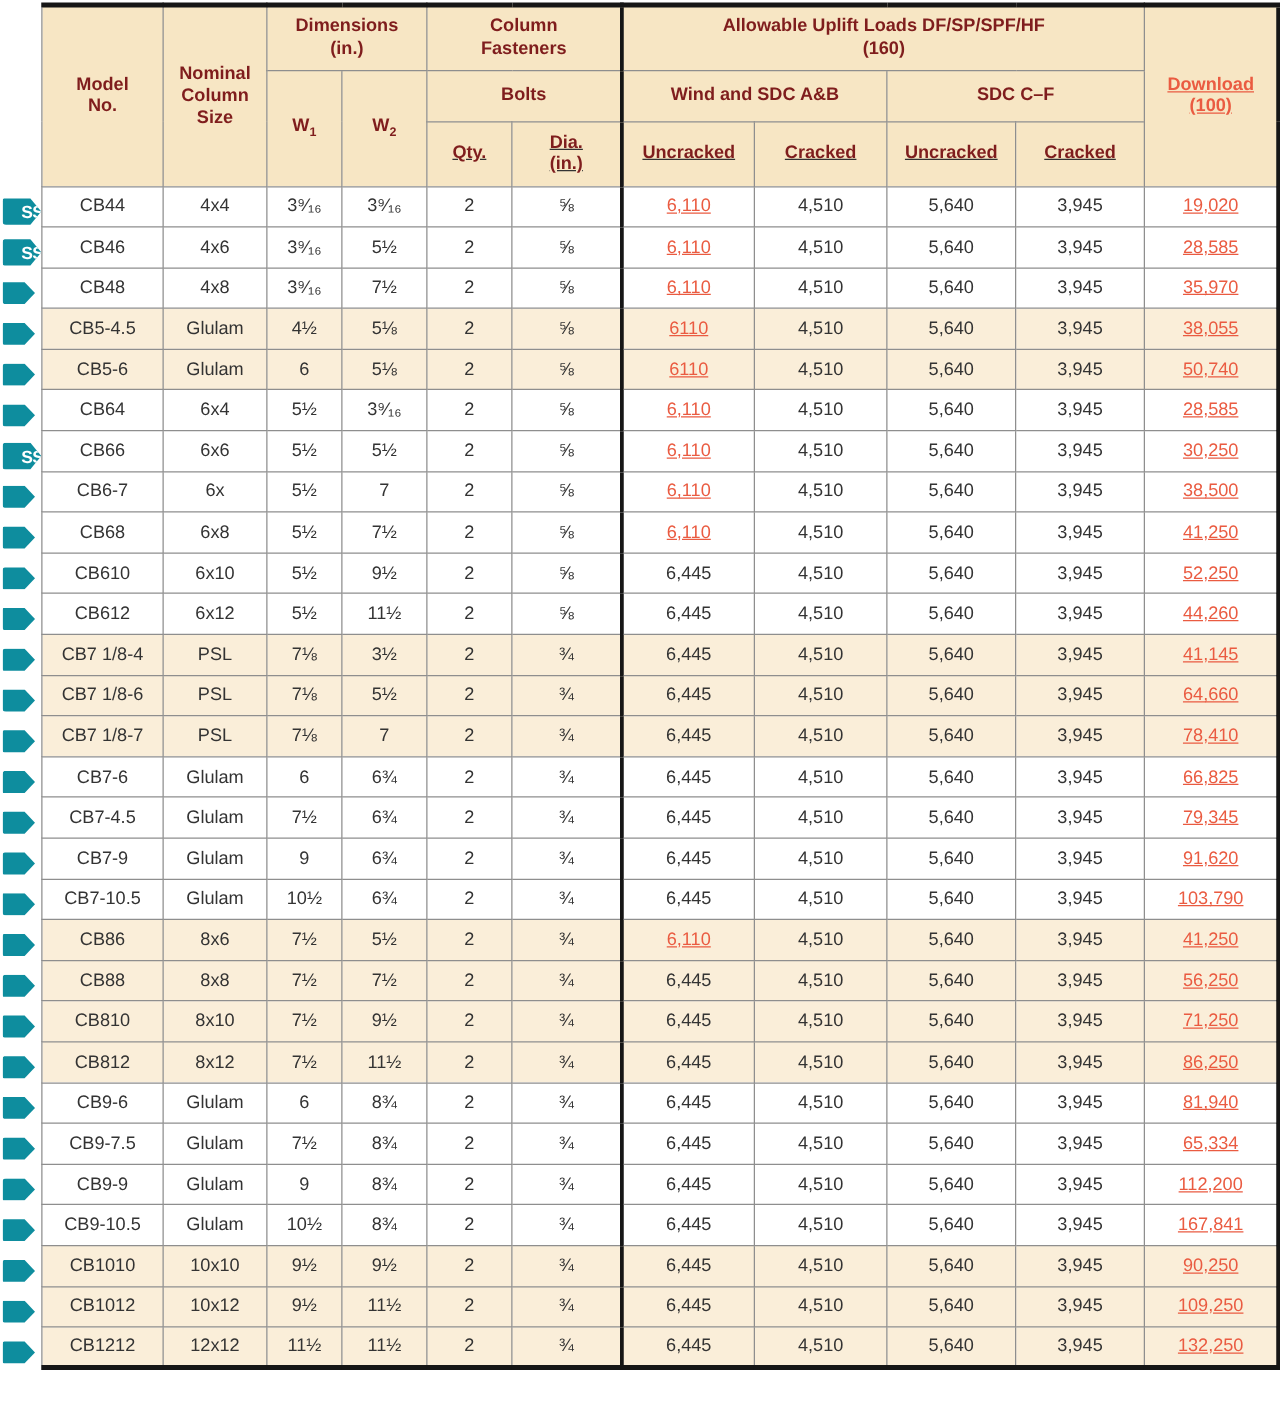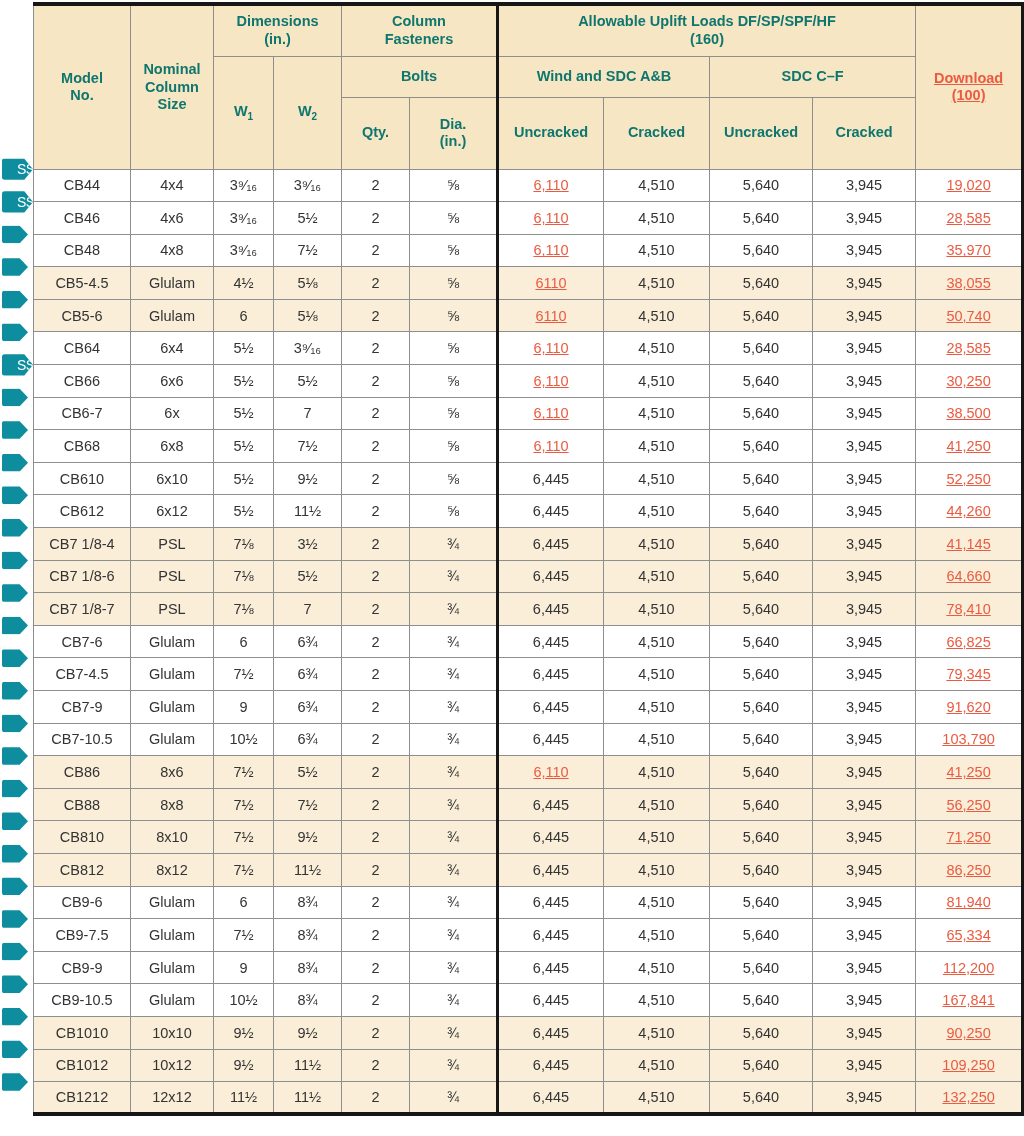--- a/index.html
+++ b/index.html
@@ -38,25 +38,25 @@
     text-align: center;
     vertical-align: middle;
     padding: 0 2px;
   }
   thead th {
     background: var(--header-bg);
     font-weight: bold;
     font-size: 14.5px;
     line-height: 1.2;
     white-space: pre-line;
-    color: #0f766e;
+    color: #7f1d1d;
   }
   thead tr.hr1 { height: 52px; }
   thead tr.hr2 { height: 41px; }
-  thead tr.hr3 { height: 72px; }
+  thead tr.hr3 { height: 52px; text-decoration: underline; }
   tbody td {
     height: 32.6px;
     font-size: 14.5px;
     background: #ffffff;
   }
   tbody tr.shaded td { background: var(--shaded-bg); }
   .sep-left { border-left: 3px solid var(--heavy); }
   .orange { color: var(--orange); text-decoration: underline; }
   th sub { font-size: 10px; }
   
@@ -72,21 +72,21 @@
     clip-path: polygon(0 4%, 68% 4%, 100% 50%, 68% 96%, 0 96%);
     border-radius: 3px 0 0 3px;
   }
   .ss-badge {
     width: 31px;
     height: 22px;
     background: var(--teal);
     clip-path: polygon(0 2%, 72% 2%, 100% 50%, 72% 98%, 0 98%);
     border-radius: 3px 0 0 3px;
     color: #ffffff;
-    font-weight: normal;
+    font-weight: bold;
     font-size: 14px;
     line-height: 22px;
     text-align: right;
     padding-left: 15px;
     letter-spacing: -0.5px;
   }
 </style>
 </head>
 <body>
 

